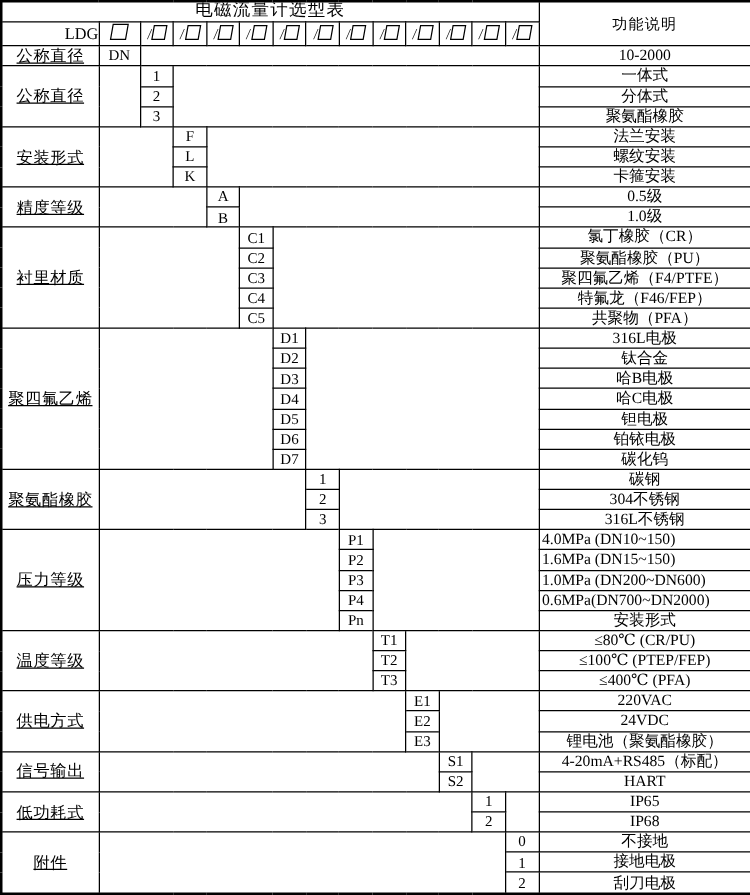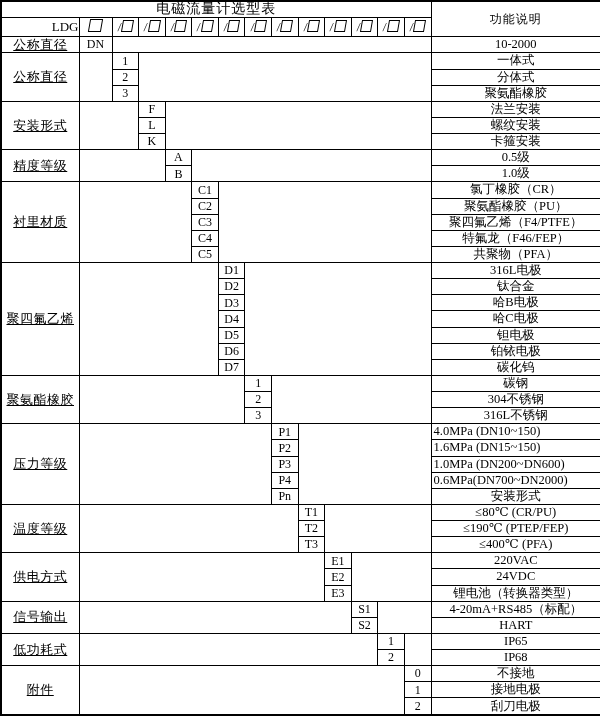--- a/index.html
+++ b/index.html
@@ -215,40 +215,40 @@
         </tr>
         <tr class="option-row">
           <td class="group-label" rowspan="3">温度等级</td>
           <td class="filler" rowspan="3" colspan="8"></td>
           <td class="code">T1</td>
           <td class="filler" rowspan="3" colspan="4"></td>
           <td class="desc">≤80℃ (CR/PU)</td>
         </tr>
         <tr class="option-row">
           <td class="code">T2</td>
-          <td class="desc">≤190℃ (PTEP/FEP)</td>
+          <td class="desc">≤100℃ (PTEP/FEP)</td>
         </tr>
         <tr class="option-row">
           <td class="code">T3</td>
           <td class="desc">≤400℃ (PFA)</td>
         </tr>
         <tr class="option-row">
           <td class="group-label" rowspan="3">供电方式</td>
           <td class="filler" rowspan="3" colspan="9"></td>
           <td class="code">E1</td>
           <td class="filler" rowspan="3" colspan="3"></td>
           <td class="desc">220VAC</td>
         </tr>
         <tr class="option-row">
           <td class="code">E2</td>
           <td class="desc">24VDC</td>
         </tr>
         <tr class="option-row">
           <td class="code">E3</td>
-          <td class="desc">锂电池（转换器类型）</td>
+          <td class="desc">锂电池（聚氨酯橡胶）</td>
         </tr>
         <tr class="option-row">
           <td class="group-label" rowspan="2">信号输出</td>
           <td class="filler" rowspan="2" colspan="10"></td>
           <td class="code">S1</td>
           <td class="filler" rowspan="2" colspan="2"></td>
           <td class="desc">4-20mA+RS485（标配）</td>
         </tr>
         <tr class="option-row">
           <td class="code">S2</td>

